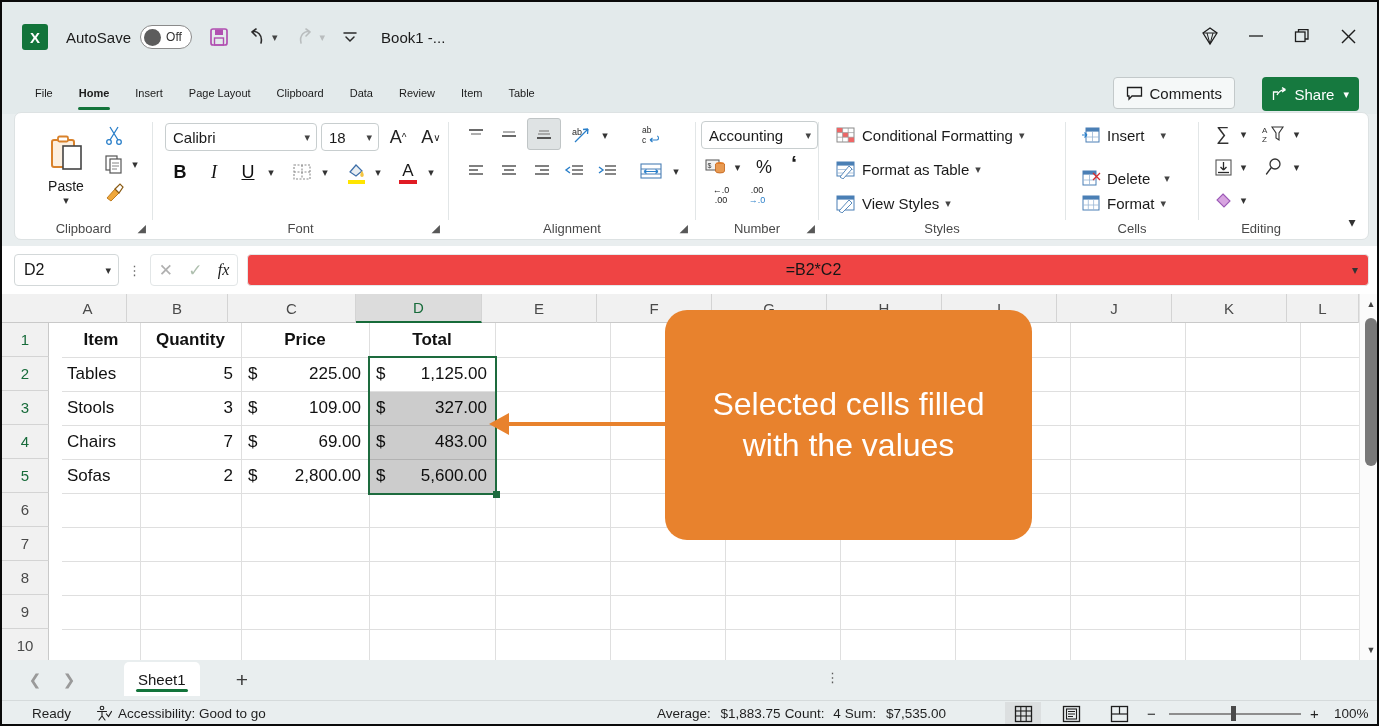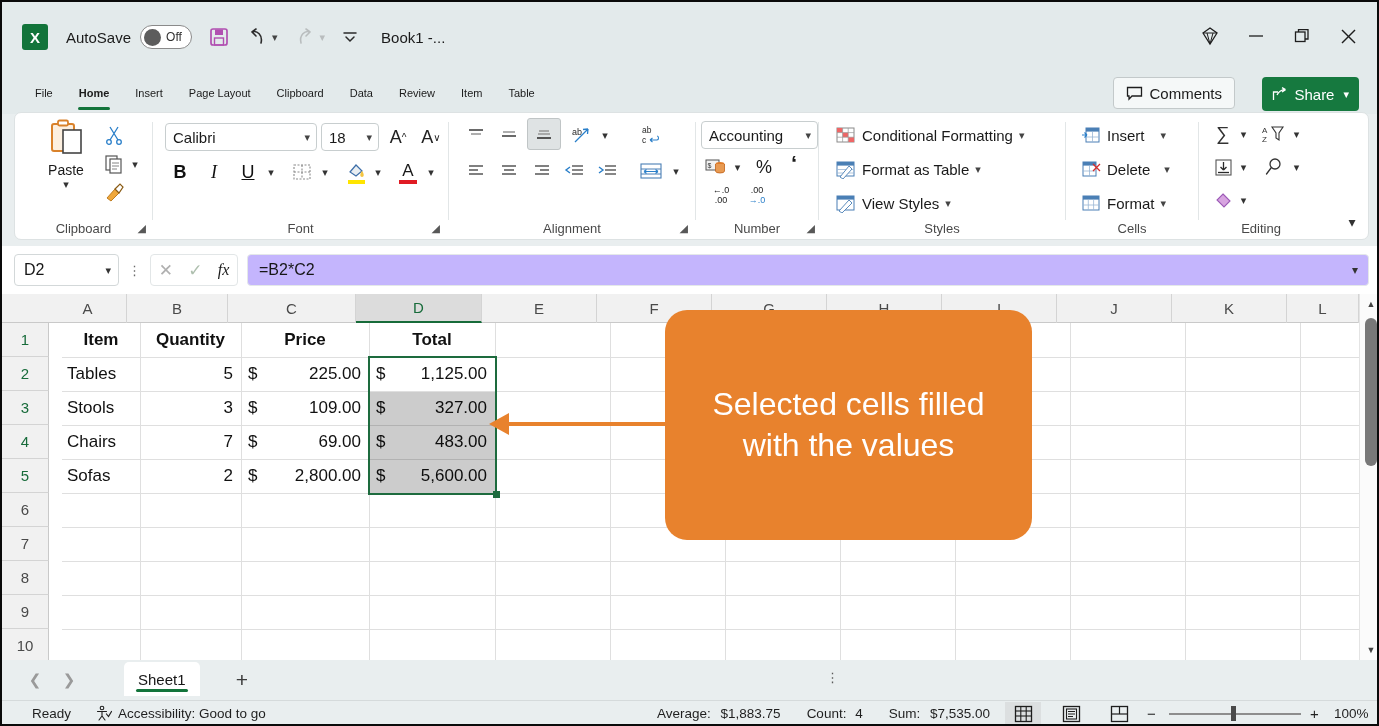--- a/index.html
+++ b/index.html
@@ -85,22 +85,22 @@
   .namebox { margin-left:12px; width:105px; height:32px; border:1px solid #d3d8d9;
              border-radius:4px; background:#fff; display:flex; align-items:center;
              position:relative; }
   .namebox .nv { margin-left:9px; font-size:16px; color:#161616; }
   .namebox .nd { position:absolute; right:7px; font-size:11px; color:#333; }
   .dots { margin-left:9px; font-size:13px; color:#6a6a6a; letter-spacing:0; }
   .fxgroup { margin-left:9px; width:88px; height:32px; border:1px solid #e2e6e7;
              border-radius:4px; background:#fff; display:flex; align-items:center;
              justify-content:space-around; }
   .finput { margin-left:9px; flex:1; height:32px; border:1px solid #e4e8e9;
-            border-radius:4px; background:#c4b5fd; display:flex; align-items:center;
-            margin-right:8px; position:relative; }
+            border-radius:4px; background:#ef4444; display:flex; align-items:center;
+            margin-right:8px; position:relative;justify-content:center; }
   .finput .fv { margin-left:11px; font-size:16px; color:#161616; }
   .finput .fd { position:absolute; right:10px; font-size:12px; color:#333; }
 
   
   .gridwrap { position:absolute; left:0; top:292px; width:1379px; height:366px;
               background:#fff; overflow:hidden; }
   .colhdr { position:absolute; left:0; top:0; height:29px; width:100%;
             background:#f1f1f1; border-bottom:1px solid #c9c9c9; }
   .ch { position:absolute; top:0; height:29px; font-size:15px; color:#4a4a4a;
         display:flex; align-items:center; justify-content:center;
@@ -153,21 +153,21 @@
               display:flex; align-items:center; justify-content:center;
               font-size:21px; color:#3c3c3c; }
   .hdots { position:absolute; left:824px; top:10px; font-size:13px; color:#5a5a5a; }
 
   
   .statusbar { position:absolute; left:0; top:698px; width:100%; height:26px;
                background:#e9eeef; border-top:1px solid #d5dadb;
                display:flex; align-items:center; font-size:13.5px; color:#1f1f1f; }
   .sb-ready { margin-left:30px; }
   .sb-acc { margin-left:24px; display:flex; align-items:center; }
-  .sb-stats { position:absolute; left:655px; display:flex; gap:26px; }
+  .sb-stats { position:absolute; left:655px; display:flex; gap:4px; }
   .viewbtn { position:absolute; width:36px; height:24px; display:flex;
              align-items:center; justify-content:center; }
   .viewbtn.active { background:#dcdfe0; }
   .zoomslider { position:absolute; left:1145px; width:175px; height:24px;
                 display:flex; align-items:center; }
   .zs-line { position:absolute; left:22px; width:132px; height:2px; background:#8d8d8d; }
   .zs-knob { position:absolute; left:84px; width:5px; height:15px; background:#4a4a4a; }
   .zs-sign { position:absolute; font-size:15px; color:#222; }
   .zoompct { position:absolute; left:1332px; font-size:13.5px; color:#1f1f1f; }
 
@@ -276,21 +276,21 @@
         </svg>
       </span>
       <span>Share</span>
       <span style="margin-left:9px;font-size:11px">▾</span>
     </div>
   </div>
 
   <div class="ribbon">
 
     <div class="rgroup" style="left:0;width:137px">
-      <div class="ctrl" style="left:20px;top:0;width:62px;height:84px;flex-direction:column">
+      <div class="ctrl" style="left:20px;top:16px;width:62px;height:84px;flex-direction:column">
         <svg width="44" height="42" viewBox="0 0 44 42">
           <rect x="8" y="5" width="22" height="27" rx="2" fill="#fdf0e0" stroke="#d9822b" stroke-width="2"></rect>
           <rect x="14" y="1.5" width="10" height="5" rx="1.5" fill="#fff" stroke="#d9822b" stroke-width="1.8"></rect>
           <rect x="19" y="11" width="18" height="23" fill="#fff" stroke="#444" stroke-width="1.6"></rect>
         </svg>
         <div style="font-size:14px;color:#1a1a1a;margin-top:1px">Paste</div>
         <div style="font-size:11px;color:#333">▾</div>
       </div>
       <div class="ctrl" style="left:84px;top:9px;width:30px;height:26px">
         <svg width="20" height="20" viewBox="0 0 20 20">
@@ -529,21 +529,21 @@
             <rect x="5" y="2" width="13" height="14" fill="#fff" stroke="#4a7fb5" stroke-width="1"></rect>
             <rect x="5" y="2" width="13" height="3.6" fill="#4a7fb5"></rect>
             <line x1="11.5" y1="5.6" x2="11.5" y2="16" stroke="#9ab6d4" stroke-width="0.8"></line>
             <line x1="5" y1="11" x2="18" y2="11" stroke="#9ab6d4" stroke-width="0.8"></line>
             <path d="M1 9 H6 M6 9 L3.5 6.5 M6 9 L3.5 11.5" stroke="#2a7fc9" stroke-width="1.2" fill="none"></path>
           </svg>
         </span>
         <span class="lbl">Insert</span>
         <span class="cv" style="margin-left:16px">▾</span>
       </div>
-      <div class="sbtn" style="left:12px;top:43px">
+      <div class="sbtn" style="left:12px;top:52px">
         <span style="display:flex">
           <svg width="20" height="19" viewBox="0 0 20 19">
             <rect x="2" y="2" width="13" height="14" fill="#fff" stroke="#4a7fb5" stroke-width="1"></rect>
             <rect x="2" y="2" width="13" height="3.6" fill="#4a7fb5"></rect>
             <line x1="8.5" y1="5.6" x2="8.5" y2="16" stroke="#9ab6d4" stroke-width="0.8"></line>
             <line x1="2" y1="11" x2="15" y2="11" stroke="#9ab6d4" stroke-width="0.8"></line>
             <path d="M12 4 L19 11 M19 4 L12 11" stroke="#d62c2c" stroke-width="1.3"></path>
           </svg>
         </span>
         <span class="lbl">Delete</span>

